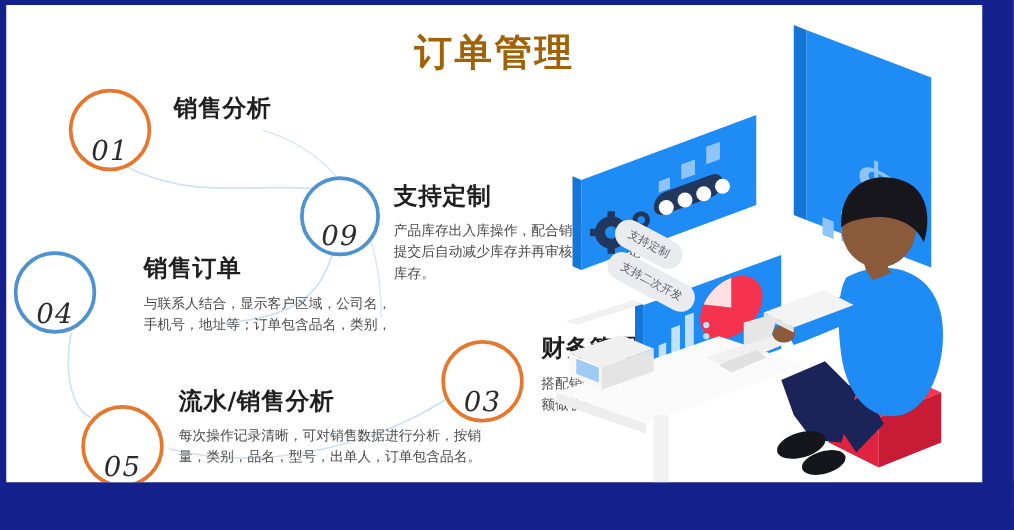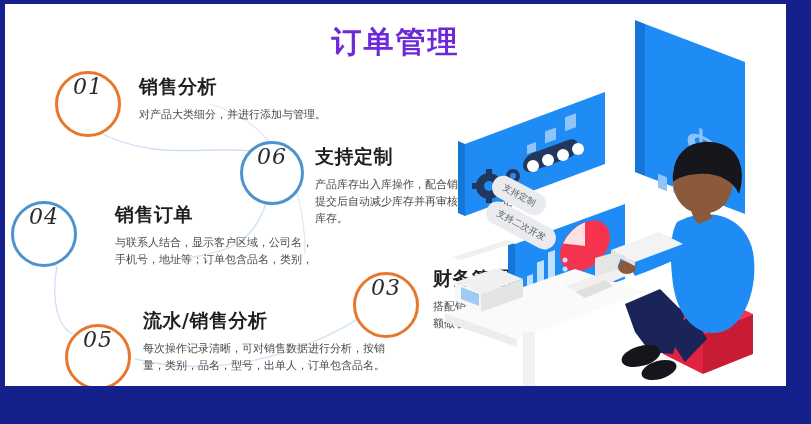--- a/index.html
+++ b/index.html
@@ -55,21 +55,21 @@
   
   #title {
     position: absolute;
     left: 0;
     top: 18px;
     width: 781px;
     text-align: center;
     font-size: 30px;
     font-weight: 700;
     letter-spacing: 2px;
-    color: #6d28d9;
+    color: #a16207;
     font-family: "DejaVu Sans", "Liberation Sans", sans-serif;
   }
 
   
   #connector {
     position: absolute;
     left: 0;
     top: 0;
     width: 781px;
     height: 382px;
@@ -77,21 +77,21 @@
   }
 
   
   .item { position: absolute; }
 
   .circle {
     position: absolute;
     border-radius: 50%;
     background: #ffffff;
     display: flex;
-    align-items: flex-start;
+    align-items: flex-end;
     justify-content: center;
     box-sizing: border-box;
   }
   .circle span {
     font-family: "DejaVu Serif", "Liberation Serif", serif;
     font-style: italic;
     font-size: 22px;
     color: #2b2b2b;
     letter-spacing: 1px;
   }
@@ -160,29 +160,26 @@
       <path d="M 130,355 C 230,380 330,335 366,305" fill="none" stroke="#cfe2f5" stroke-width="1.4"></path>
       <path d="M 205,100 C 265,118 300,170 300,250" fill="none" stroke="#dce9f7" stroke-width="1.2"></path>
     </svg>
 
     <div class="item">
       <div class="circle orange" style="left:50px; top:67px; width:66px; height:66px;">
         <span>01</span>
       </div>
       <div class="txt" style="left:134px; top:70px;">
         <div class="head">销售分析</div>
-        <div class="desc">
-          <div>对产品大类细分，并进行添加与管理。</div>
-        </div>
       </div>
     </div>
 
     <div class="item">
       <div class="circle blue" style="left:235px; top:137px; width:64px; height:64px;">
-        <span>06</span>
+        <span>09</span>
       </div>
       <div class="txt" style="left:310px; top:140px;">
         <div class="head">支持定制</div>
         <div class="desc">
           <div>产品库存出入库操作，配合销售订单使用，</div>
           <div>提交后自动减少库存并再审核完成前锁定</div>
           <div>库存。</div>
         </div>
       </div>
     </div>

